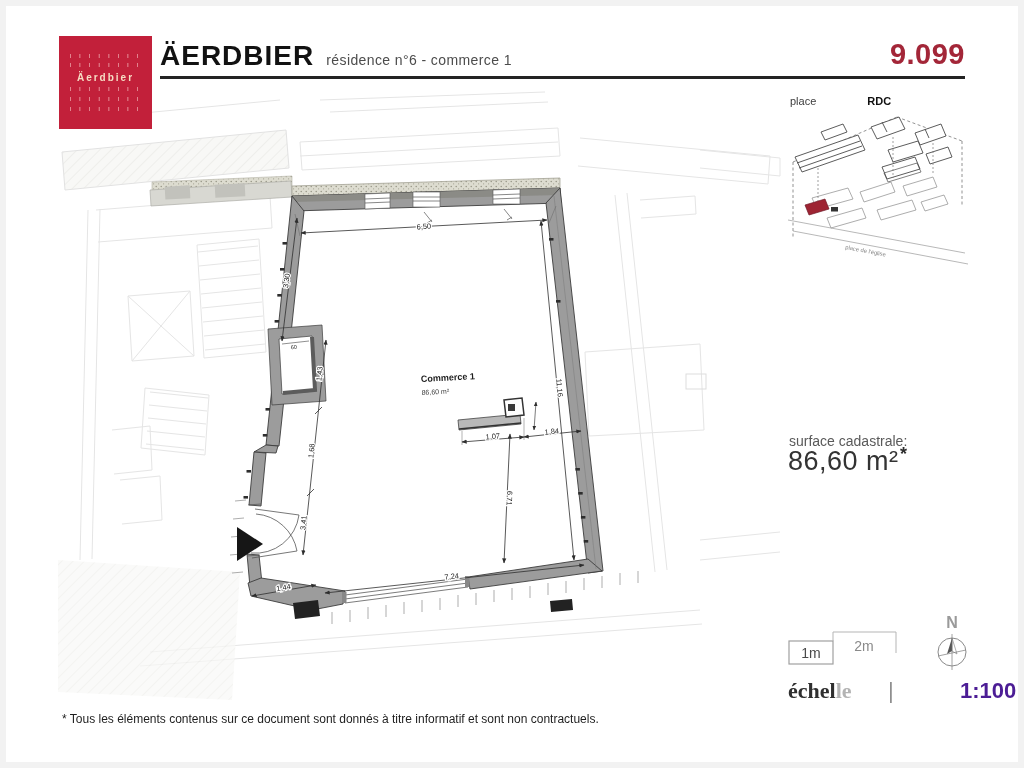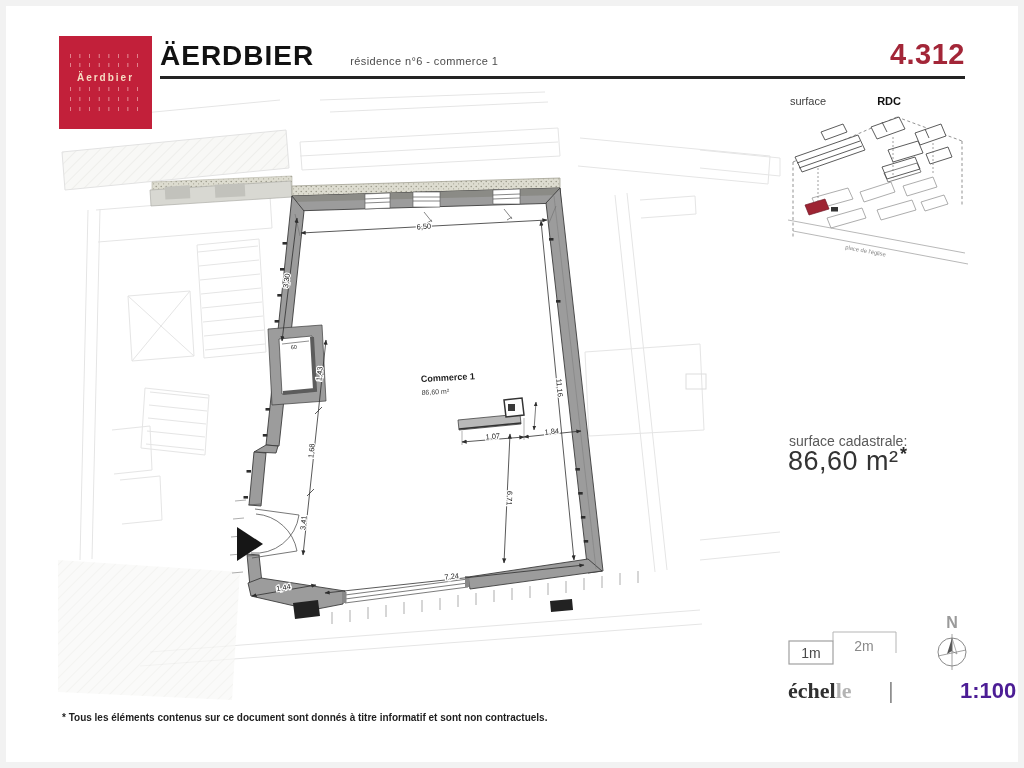--- a/index.html
+++ b/index.html
@@ -7,38 +7,38 @@
         font-family:"Liberation Sans",sans-serif;}
   .frame{position:absolute;inset:0;border:6px solid #f2f2f2;pointer-events:none;z-index:60;}
   .abs{position:absolute;}
   
   .logo{left:59px;top:36px;width:93px;height:93px;background:#c2203a;z-index:5;
         display:flex;flex-direction:column;justify-content:center;align-items:center;gap:1px;}
   .logo .dots{font-size:6.5px;letter-spacing:3px;color:rgba(255,215,214,.85);line-height:1.35;white-space:nowrap;}
   .logo .name{font-size:10px;font-weight:700;letter-spacing:2px;color:#f6dcc3;line-height:1.3;}
   .titlewrap{left:160px;top:40px;display:flex;align-items:baseline;gap:12px;z-index:5;}
   .title{font-size:28px;font-weight:700;letter-spacing:1px;color:#121212;}
-  .subtitle{font-size:11px;color:#4c4c4c;letter-spacing:.4px;margin-left:24px;}
+  .subtitle{font-size:14px;color:#4c4c4c;letter-spacing:.4px;}
   .rule{left:160px;top:76px;width:805px;height:2.5px;background:#232323;z-index:5;}
   .planno{top:38px;right:59px;font-size:29px;font-weight:700;color:#a32638;letter-spacing:.5px;z-index:5;}
   
   .niveau{left:790px;top:95px;font-size:11px;color:#3c3c3c;z-index:5;}
   .niveau b{color:#101010;padding-left:48px;}
   .surf-label{left:789px;top:433px;font-size:14px;color:#5a5a5a;z-index:5;}
   .surf-value{left:788px;top:446px;font-size:27px;color:#333;letter-spacing:.5px;z-index:5;}
   .surf-star{left:900px;top:444px;font-size:18px;font-weight:700;color:#2d2d2d;z-index:5;}
   .watermark{left:816px;top:641px;font-size:36px;font-weight:700;letter-spacing:1px;
              color:#9ed18c;opacity:.68;z-index:8;}
   .ech{top:678px;font-size:22px;z-index:9;}
   .ech-word{left:788px;font-weight:700;color:#2f2f2f;font-family:Liberation Serif, serif;}
   .ech-word .lt{color:#b3b3b3;}
   .ech-sep{left:888px;color:#8f8f8f;font-weight:400;}
   .ech-val{left:960px;font-weight:700;color:#4c1d95;}
   
-  .disclaimer{left:62px;top:712px;font-size:10px;font-weight:700;color:#1e1e1e;z-index:5;}
+  .disclaimer{left:62px;top:712px;font-size:12px;font-weight:400;color:#1e1e1e;z-index:5;}
   svg text{font-family:"Liberation Sans",sans-serif;}
   .dim{font-size:7.5px;fill:#1c1c1c;stroke:#fff;stroke-width:2.4px;paint-order:stroke;text-anchor:middle;}
   .tiny{font-size:5.5px;fill:#2a2a2a;stroke:#fff;stroke-width:2px;paint-order:stroke;text-anchor:middle;}
   .room-name{font-size:9px;font-weight:700;fill:#1d1d1d;}
   .room-area{font-size:7px;fill:#3a3a3a;}
 </style>
 </head>
 <body>
 
 <div class="page">
@@ -208,24 +208,24 @@
     <span class="name">Äerdbier</span>
     <span class="dots">ı ı ı ı ı ı ı ı</span>
     <span class="dots">ı ı ı ı ı ı ı ı</span>
     <span class="dots">ı ı ı ı ı ı ı ı</span>
   </div>
   <div class="abs titlewrap">
     <span class="title">ÄERDBIER</span>
     <span class="subtitle">résidence n°6 - commerce 1</span>
   </div>
   <div class="abs rule"></div>
-  <div class="abs planno">4.312</div>
+  <div class="abs planno">9.099</div>
 
   <div class="abs niveau">
-    <span>surface</span>
+    <span>place</span>
     <b>RDC</b>
   </div>
 
   <svg class="abs" style="left:785px;top:110px;z-index:5" width="185" height="162" viewBox="0 0 185 162">
     <g stroke="#777" stroke-width=".8" fill="none" stroke-dasharray="3,2.5">
       <path d="M8,52 L8,128 M8,52 L112,7 M112,7 L177,31 M177,31 L177,96"></path>
     </g>
     <g stroke="#4a4a4a" stroke-width=".9" fill="#fff">
       <polygon points="36,22 58,14 62,22 40,30"></polygon>
       <polygon points="10,47 73,25 80,40 17,62"></polygon>

